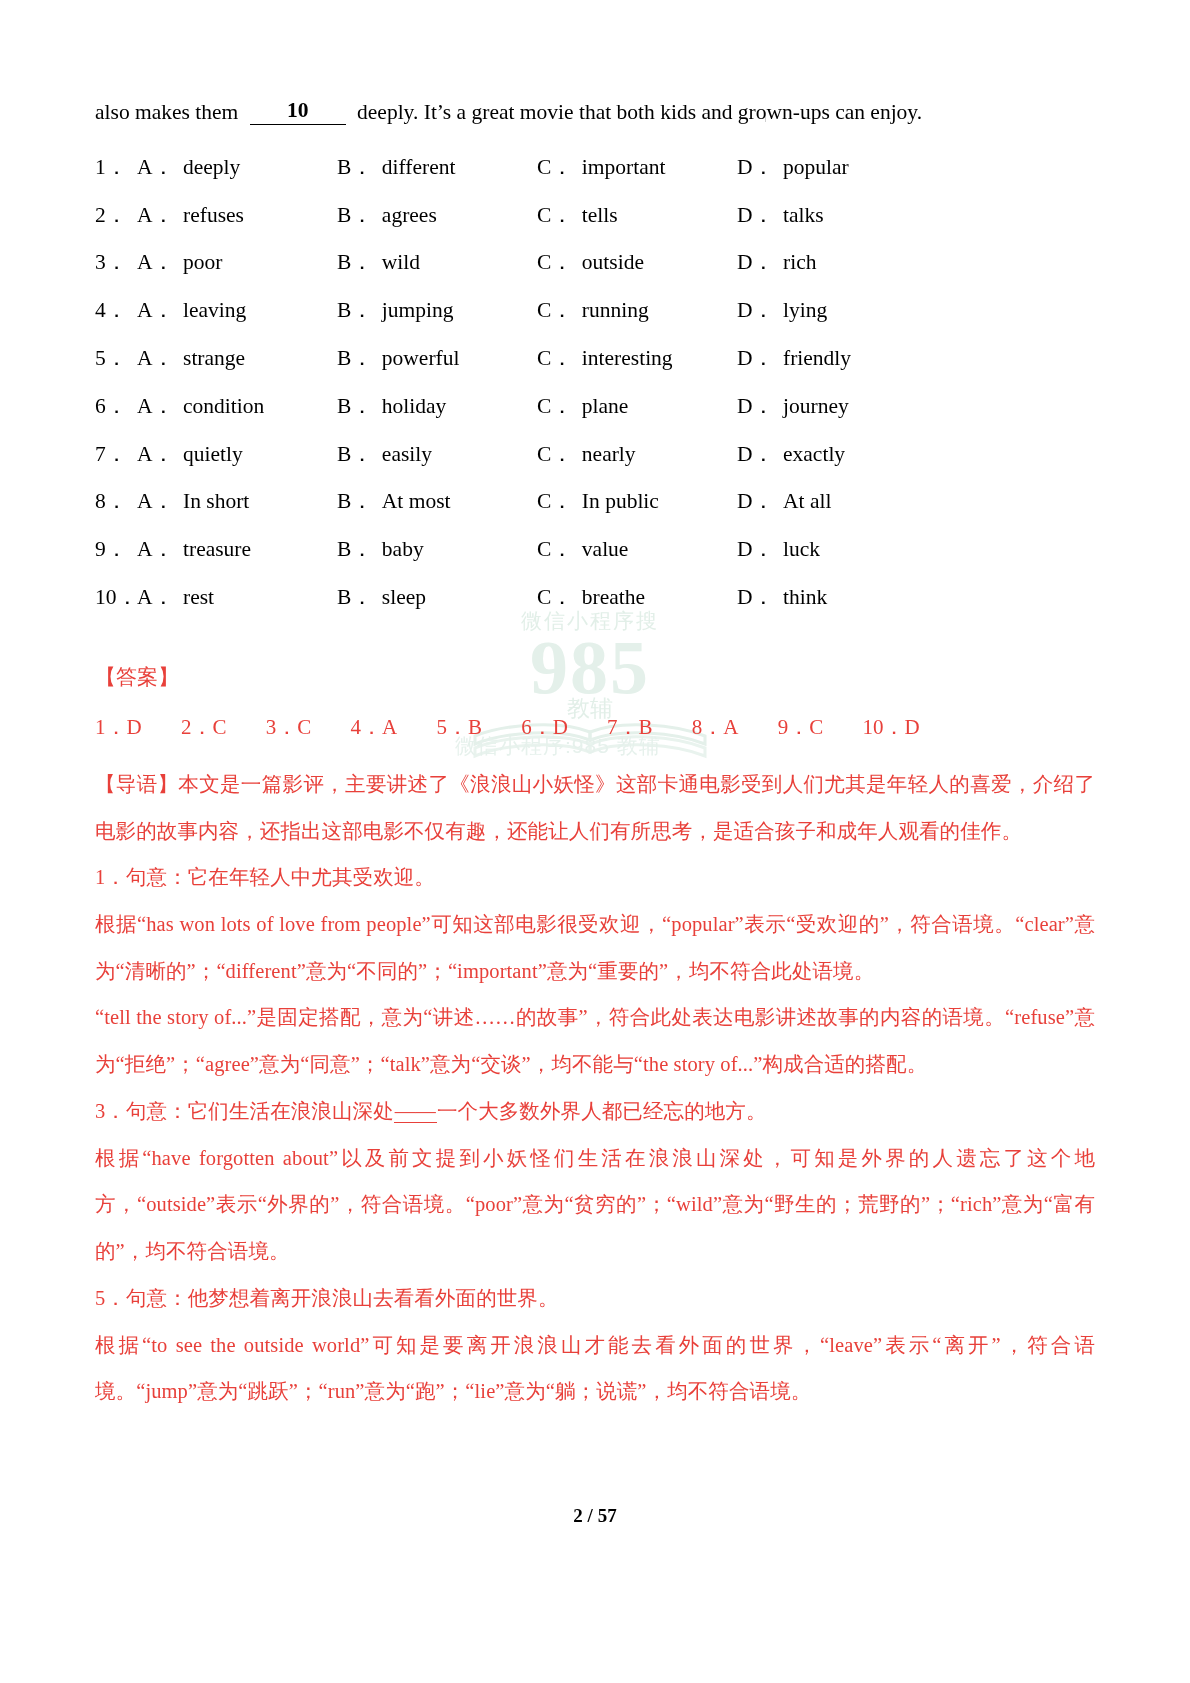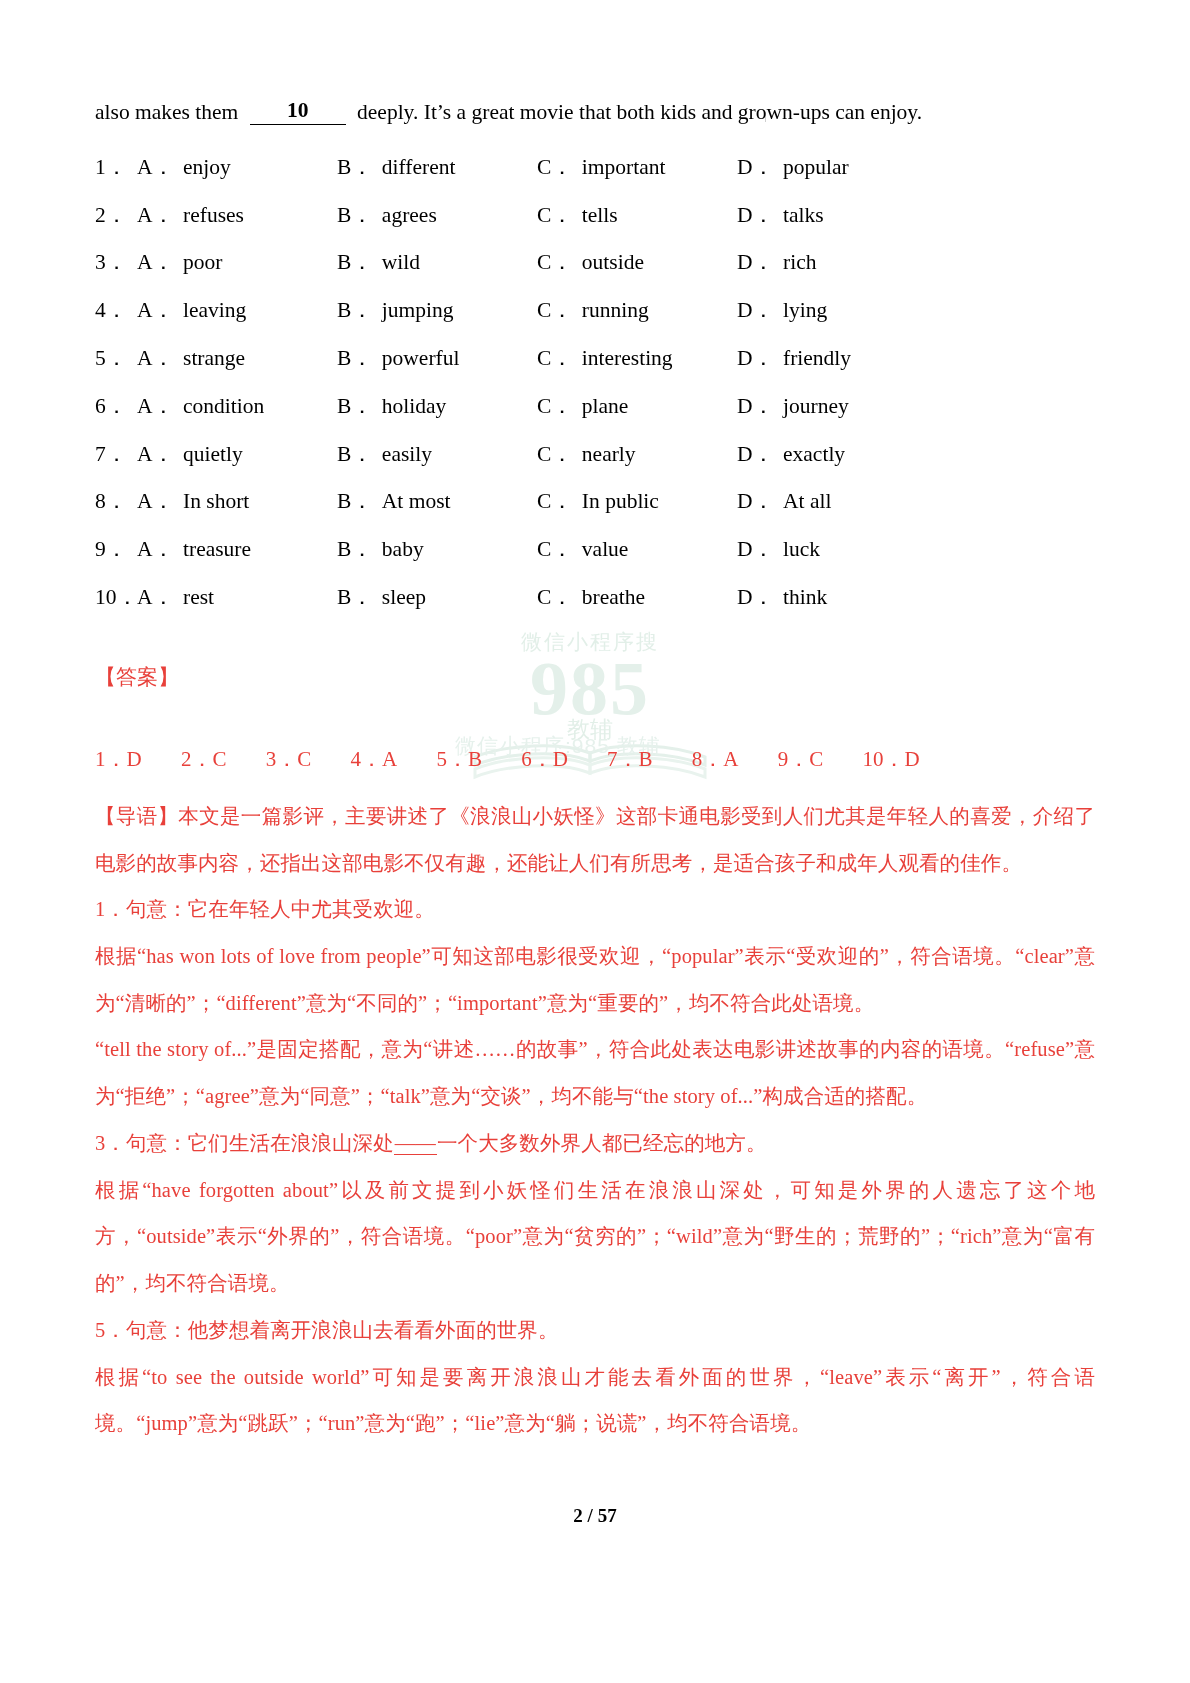--- a/index.html
+++ b/index.html
@@ -31,21 +31,20 @@
     position: absolute;
     left: 430px;
     top: 610px;
     width: 320px;
     height: 170px;
     pointer-events: none;
     user-select: none;
     z-index: 1;
     text-align: center;
     color: #dfeee6;
-    margin-top: 21px;
   }
   .wm-top {
     font-family: "Liberation Sans", sans-serif;
     font-size: 21px;
     letter-spacing: 2px;
     color: #e2efe8;
     line-height: 1;
   }
   .wm-num {
     font-family: "Liberation Serif", serif;
@@ -139,21 +138,20 @@
     z-index: 2;
     color: #e8403a;
     font-size: 21px;
     margin-bottom: 20px;
     white-space: nowrap;
     font-family: "Liberation Serif", serif;
   }
   .ans-line .a-item {
     display: inline-block;
     margin-right: 34px;
-    margin-top: 32px;
   }
   .para {
     position: relative;
     z-index: 2;
     color: #e8403a;
     font-size: 20.5px;
     line-height: 2.28;
     margin: 0 0 0 0;
     text-align: justify;
     font-family: "Liberation Serif", serif;
@@ -217,21 +215,21 @@
     <div class="stem">
       <span>also makes them</span>
       <span class="blank-box">10</span>
       <span>deeply. It’s a great movie that both kids and grown-ups can enjoy.</span>
     </div>
 
     <div class="options">
 
       <div class="opt-row">
         <span class="opt-num">1．</span>
-        <span class="opt-cell"><span class="lbl">A．</span><span>enjoy</span></span>
+        <span class="opt-cell"><span class="lbl">A．</span><span>deeply</span></span>
         <span class="opt-cell"><span class="lbl">B．</span><span>different</span></span>
         <span class="opt-cell"><span class="lbl">C．</span><span>important</span></span>
         <span class="opt-cell"><span class="lbl">D．</span><span>popular</span></span>
       </div>
 
       <div class="opt-row">
         <span class="opt-num">2．</span>
         <span class="opt-cell"><span class="lbl">A．</span><span>refuses</span></span>
         <span class="opt-cell"><span class="lbl">B．</span><span>agrees</span></span>
         <span class="opt-cell"><span class="lbl">C．</span><span>tells</span></span>

